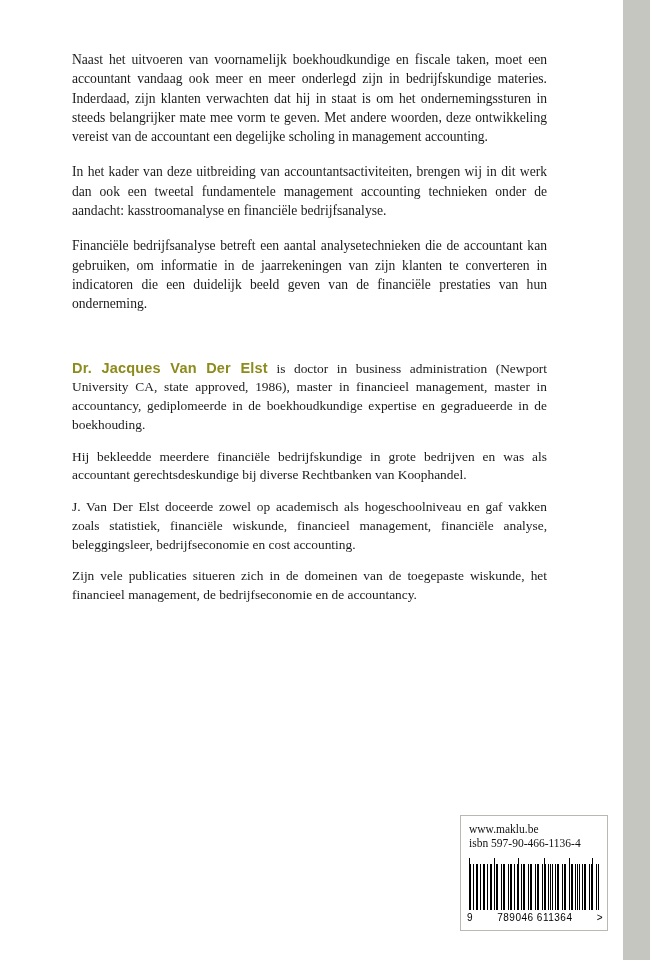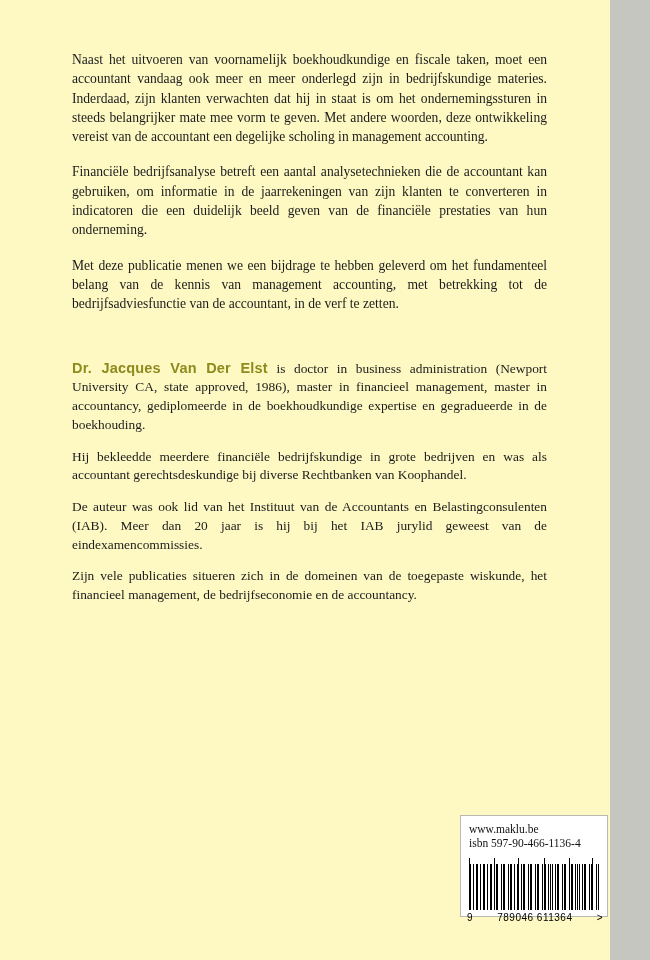--- a/index.html
+++ b/index.html
@@ -44,21 +44,22 @@
     width: 40px;
     height: 960px;
     background: #c6c6c0;
   }
   .cover {
     position: absolute;
     top: 0;
     left: 0;
     width: 610px;
     height: 960px;
-    background: #fef9c3;
+    background: #ffffff;
+    padding-left: 13px;
   }
   .content {
     position: absolute;
     left: 72px;
     top: 50px;
     width: 475px;
   }
   p.body-text {
     margin: 0 0 16px 0;
     font-family: "Liberation Serif", serif;
@@ -87,21 +88,21 @@
   }
   p.author-text.first {
     text-indent: 0;
   }
   
   .isbn-box {
     position: absolute;
     left: 460px;
     top: 815px;
     width: 148px;
-    height: 102px;
+    height: 116px;
     background: #ffffff;
     border: 1px solid #b9b9b4;
     box-sizing: border-box;
     padding: 6px 8px 4px 8px;
   }
   .isbn-line {
     font-family: "Liberation Serif", serif;
     font-size: 11.5px;
     color: #111;
     line-height: 1.25;
@@ -140,27 +141,27 @@
 <div class="page">
 
   <div class="spine-edge"></div>
   <div class="spine-dark"></div>
   <div class="spine-olive"></div>
 
   <div class="cover">
     <div class="content">
 
       <p class="body-text">Naast het uitvoeren van voornamelijk boekhoudkundige en fiscale taken, moet een accountant vandaag ook meer en meer onderlegd zijn in bedrijfskundige materies. Inderdaad, zijn klanten verwachten dat hij in staat is om het ondernemingssturen in steeds belangrijker mate mee vorm te geven. Met andere woorden, deze ontwikkeling vereist van de accountant een degelijke scholing in management accounting.</p>
+      <p class="body-text">In het kader van deze uitbreiding van accountantsactiviteiten, brengen wij in dit werk dan ook een tweetal fundamentele management accounting technieken onder de aandacht: kasstroomanalyse en financiële bedrijfsanalyse.</p>
       <p class="body-text">Financiële bedrijfsanalyse betreft een aantal analysetechnieken die de accountant kan gebruiken, om informatie in de jaarrekeningen van zijn klanten te converteren in indicatoren die een duidelijk beeld geven van de financiële prestaties van hun onderneming.</p>
-      <p class="body-text">Met deze publicatie menen we een bijdrage te hebben geleverd om het fundamenteel belang van de kennis van management accounting, met betrekking tot de bedrijfsadviesfunctie van de accountant, in de verf te zetten.</p>
 
       <div class="author-block">
         <p class="author-text first"><span class="author-name">Dr. Jacques Van Der Elst</span><span> is doctor in business administration (Newport University CA, state approved, 1986), master in financieel management, master in accountancy, gediplomeerde in de boekhoudkundige expertise en gegradueerde in de boekhouding.</span></p>
         <p class="author-text">Hij bekleedde meerdere financiële bedrijfskundige in grote bedrijven en was als accountant gerechtsdeskundige bij diverse Rechtbanken van Koophandel.</p>
-        <p class="author-text">De auteur was ook lid van het Instituut van de Accountants en Belastingconsulenten (IAB). Meer dan 20 jaar is hij bij het IAB jurylid geweest van de eindexamencommissies.</p>
+        <p class="author-text">J. Van Der Elst doceerde zowel op academisch als hogeschoolniveau en gaf vakken zoals statistiek, financiële wiskunde, financieel management, financiële analyse, beleggingsleer, bedrijfseconomie en cost accounting.</p>
         <p class="author-text">Zijn vele publicaties situeren zich in de domeinen van de toegepaste wiskunde, het financieel management, de bedrijfseconomie en de accountancy.</p>
       </div>
     </div>
   </div>
 
   <div class="isbn-box">
     <div class="isbn-line">www.maklu.be</div>
     <div class="isbn-line">isbn 597-90-466-1136-4</div>
     <div class="barcode" id="barcode">
         <i style="width: 2px; margin-right: 1px; height: 100%;"></i>

